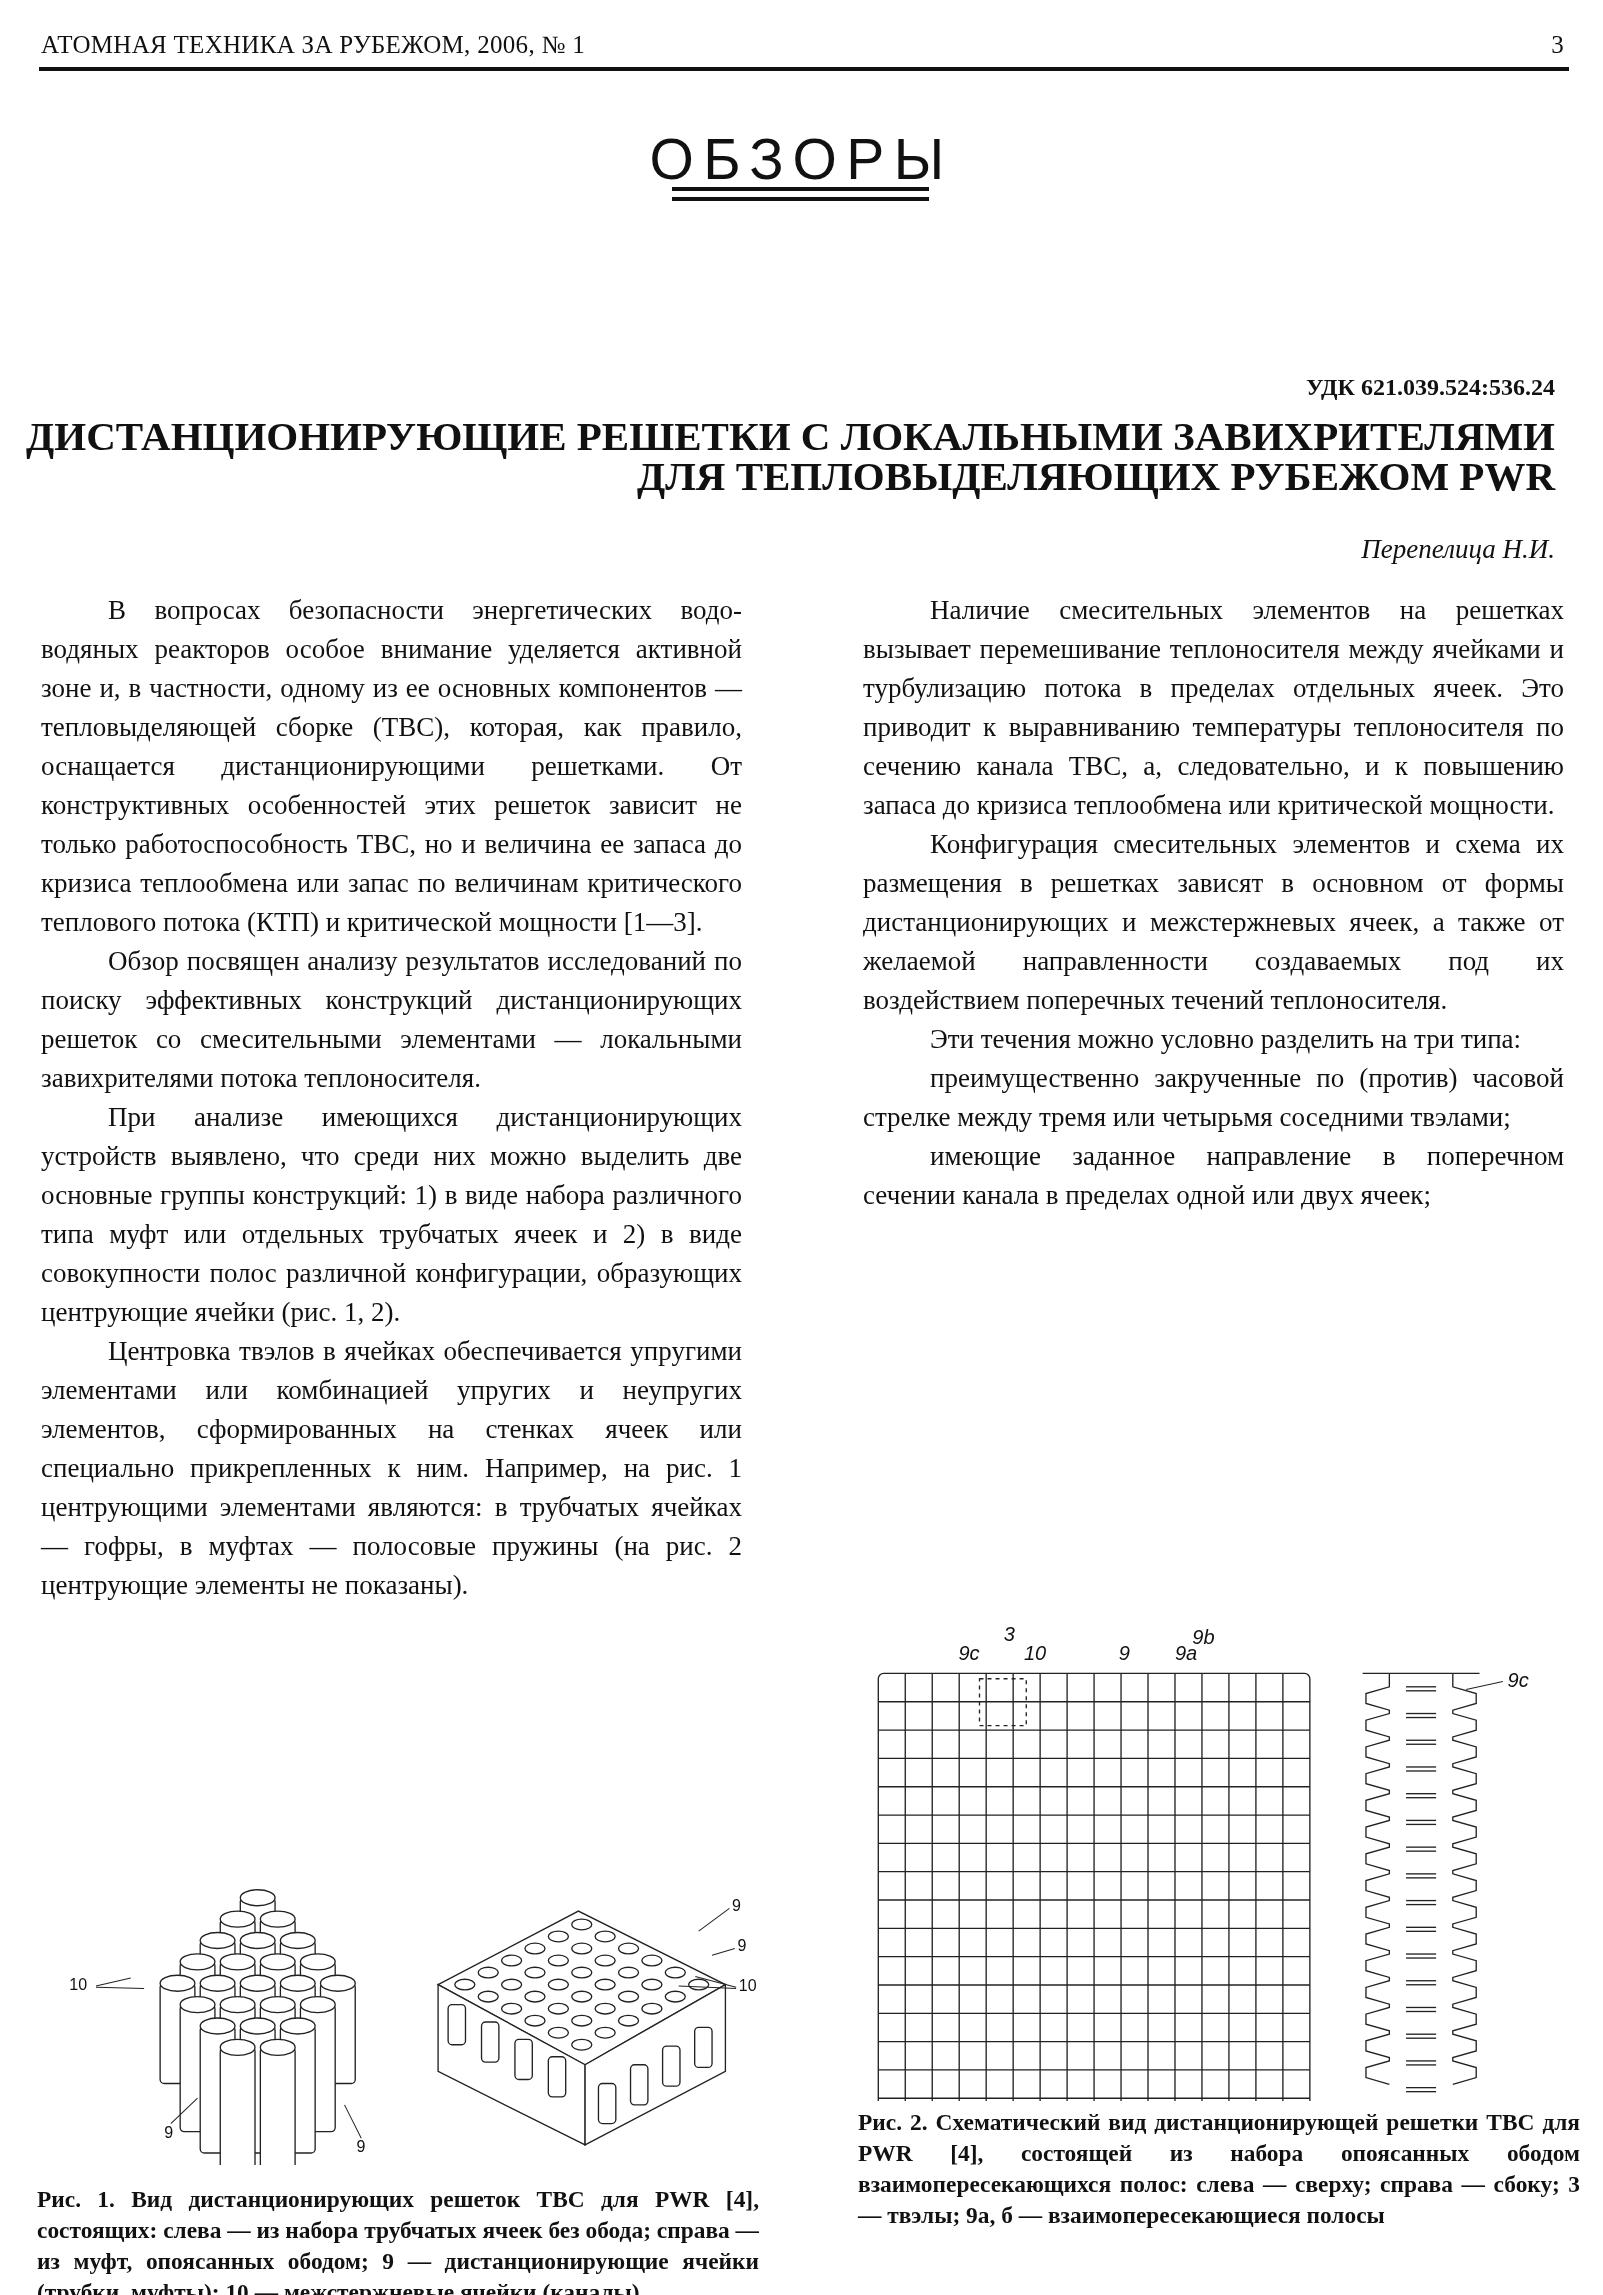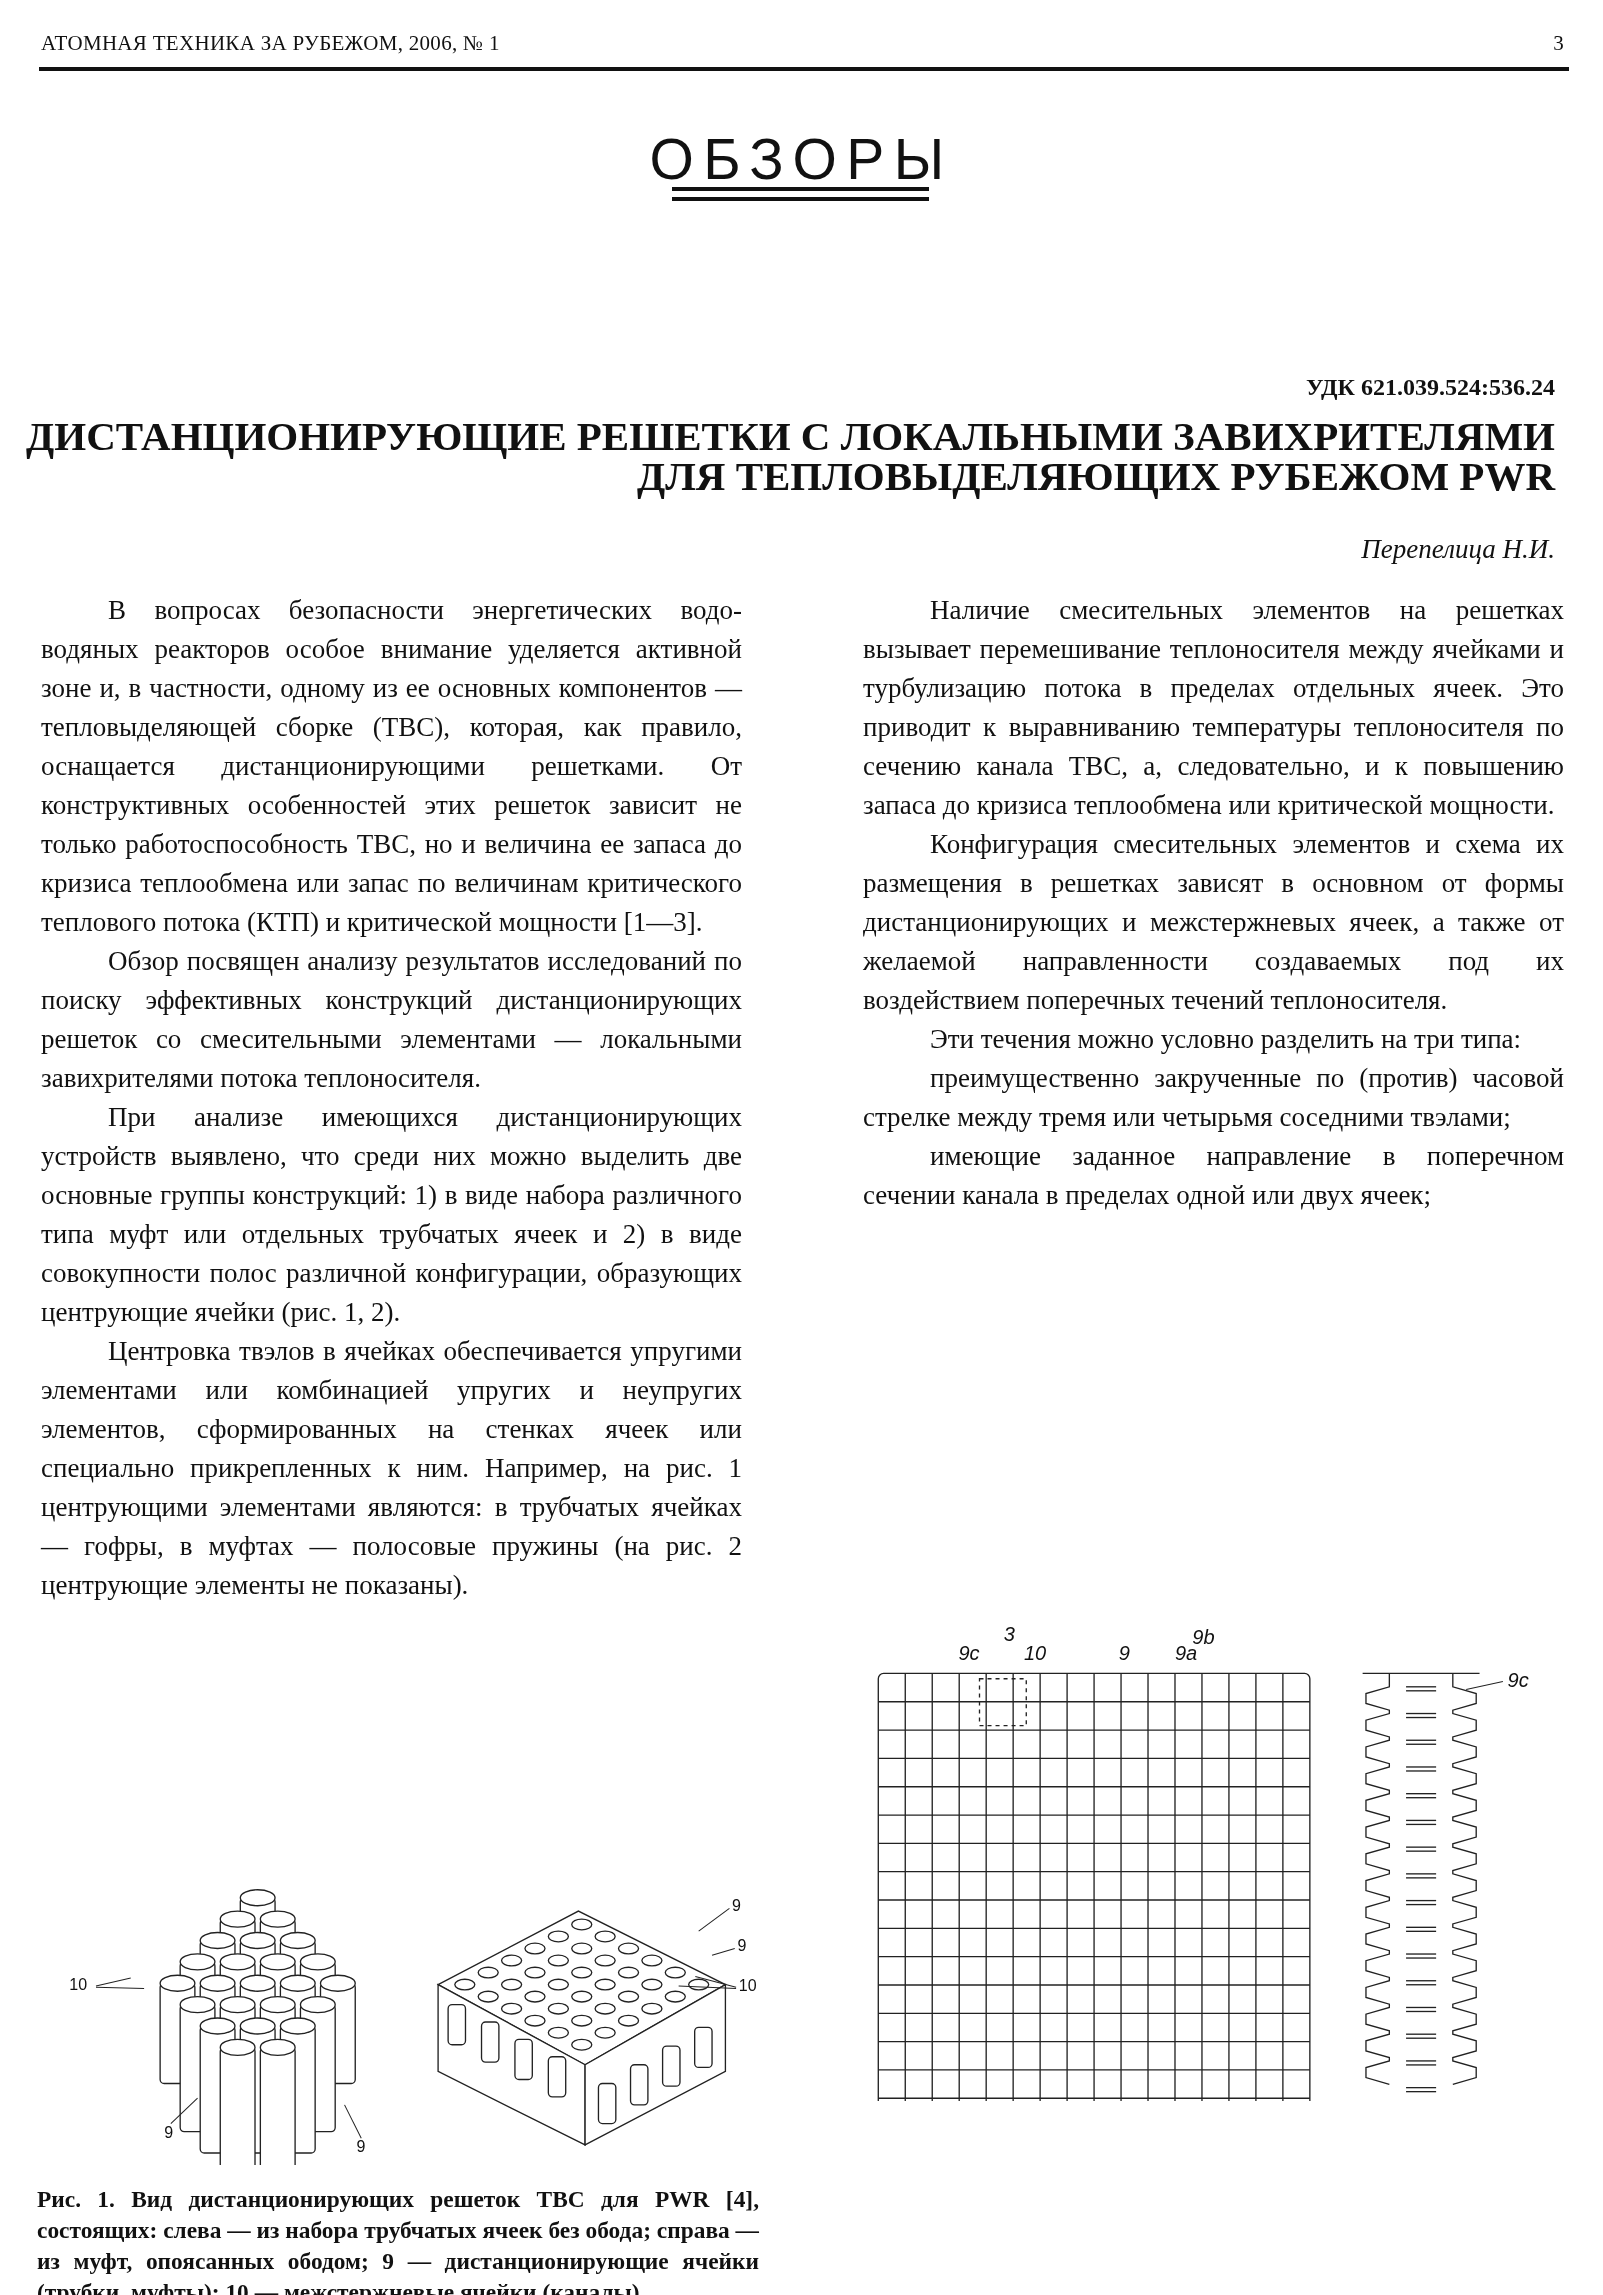--- a/index.html
+++ b/index.html
@@ -1,18 +1,18 @@
 <!DOCTYPE html>
 <html style="font-size:10.7px"><head>
 <meta charset="utf-8">
 <style>
   html, body { margin:0; padding:0; background:#ffffff; }
   body { width:1603px; height:2295px; position:relative; overflow:hidden;
          font-family:"Liberation Serif", serif; color:#111; }
-  .running-head { position:absolute; left:41px; top:31px; width:1523px; font-size:21px; letter-spacing:0.3px; }
+  .running-head { position:absolute; left:41px; top:31px; width:1523px; font-size:25px; letter-spacing:0.3px; }
   .running-head .page-num { position:absolute; right:0; top:0; }
   .head-rule { position:absolute; left:39px; top:67px; width:1530px; height:4px; background:#111; }
   .section-title { position:absolute; left:0; width:1603px; top:126px; text-align:center;
                    font-family:"Liberation Sans", sans-serif; font-size:57px; letter-spacing:9.4px; }
   .section-title .bar { position:absolute; left:672px; width:257px; height:4px; background:#111; }
   .udk { position:absolute; right:48px; top:374px; font-weight:bold; font-size:24px; }
   .article-title { position:absolute; right:48px; top:416px; text-align:right; font-weight:bold; font-size:41px; line-height:40px; }
   .author { position:absolute; right:48px; top:514px; font-style:italic; font-size:27px;margin-top:20px; }
   .col { position:absolute; top:591px; width:701px; font-size:27px; line-height:39px; text-align:justify; }
   .col.left { left:41px; }
@@ -260,14 +260,15 @@
         <line x1="820" y1="620" x2="865" y2="620"></line>
         <line x1="820" y1="626" x2="865" y2="626"></line>
         <line x1="820" y1="660" x2="865" y2="660"></line>
         <line x1="820" y1="666" x2="865" y2="666"></line>
         <line x1="820" y1="700" x2="865" y2="700"></line>
         <line x1="820" y1="706" x2="865" y2="706"></line>
       </g>
     <text class="fig-label-it" x="972" y="100">9c</text>
     <line x1="965" y1="92" x2="910" y2="104" stroke="#222" stroke-width="1.5"></line>
   </svg>
+  <div class="caption" style="margin-top:4px;">Рис. 2. Схематический вид дистанционирующей решетки ТВС для PWR [4], состоящей из набора опоясанных ободом взаимопересекающихся полос: слева — сверху; справа — сбоку; 3 — твэлы; 9а, б — взаимопересекающиеся полосы</div>
 </div>
 
 
 </body></html>

